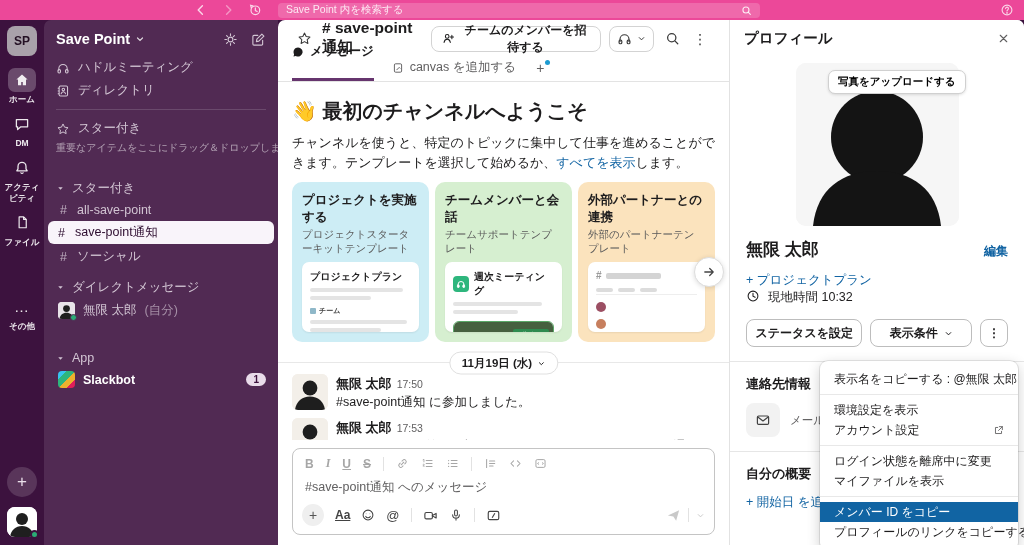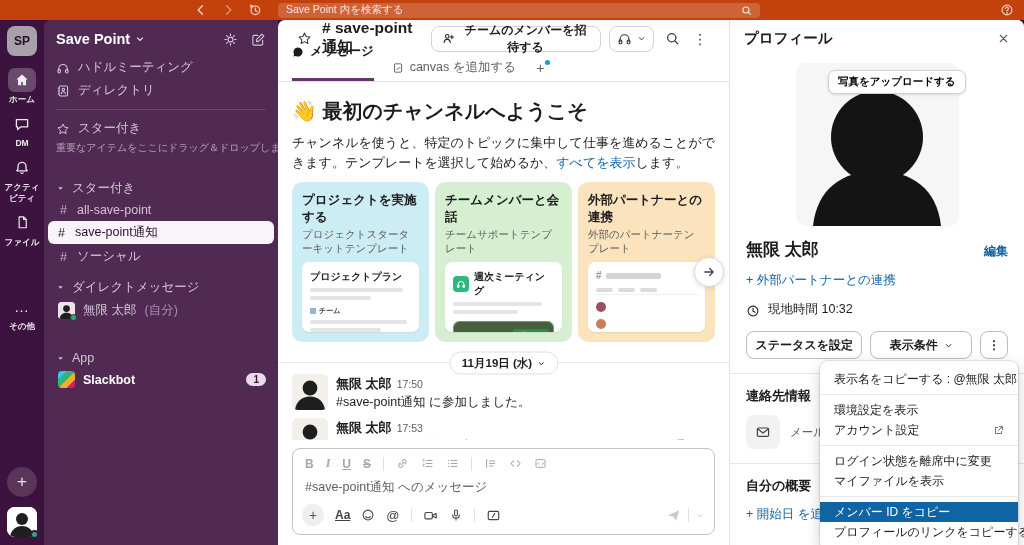--- a/index.html
+++ b/index.html
@@ -1,18 +1,18 @@
 <!DOCTYPE html>
 <html><head>
 <meta charset="utf-8">
 <style>
 * { box-sizing: border-box; margin: 0; padding: 0; }
 html,body { width:1024px; height:545px; overflow:hidden; }
 body { font-family:"Liberation Sans",sans-serif; color:#1d1c1d; }
-.app { position:relative; width:1024px; height:545px; background:#c2410c; }
+.app { position:relative; width:1024px; height:545px; background:#ec4899; }
 
 
 .ic { display:inline-block; vertical-align:middle; flex:none; }
 .ic svg { display:block; }
 
 
 .topbar { height:20px; display:flex; align-items:center; color:rgba(255,255,255,.78); }
 .tb-left { width:278px; display:flex; justify-content:flex-end; align-items:center; gap:13px; padding-right:16px; }
 .tb-search { width:482px; height:15px; background:rgba(255,255,255,.18); border-radius:4px; display:flex; align-items:center; padding:0 8px; font-size:10.5px; color:rgba(255,255,255,.85); cursor:text; }
 .tb-search .sp { flex:1; }
@@ -136,21 +136,21 @@
 .p-close { margin-left:auto; color:#616061; cursor:pointer; }
 .p-body { padding:2px 16px 0; flex:1; overflow:hidden; }
 .p-avatar { width:163px; height:163px; margin:4px auto 12px; background:#f6f6f6; border-radius:10px; position:relative; }
 .upload-btn { position:absolute; top:7px; right:-7px; background:#fff; border:1px solid #d0d0d0; border-radius:7px; font-size:10.5px; font-weight:bold; padding:4px 9px; box-shadow:0 1px 3px rgba(0,0,0,.12); cursor:pointer; white-space:nowrap; }
 .p-name-row { display:flex; align-items:baseline; }
 .p-name { font-size:17px; font-weight:bold; }
 .p-edit { margin-left:auto; font-size:12px; font-weight:bold; }
 .p-blue { display:block; font-size:12.5px; margin-top:11px; }
 .p-status { display:flex; align-items:center; gap:8px; font-size:12.5px; margin-top:13px; }
 .gdot { width:9px; height:9px; border-radius:50%; background:#2bac76; flex:none; }
-.p-time { display:flex; align-items:flex-end; gap:8px; font-size:12.5px; margin-top:12px; color:#1d1c1d; }
+.p-time { display:flex; align-items:flex-start; gap:8px; font-size:12.5px; color:#1d1c1d; }
 .p-actions { display:flex; gap:8px; margin-top:13px; }
 .pa-btn { height:28px; border:1px solid #bdbdbd; border-radius:8px; background:#fff; font-size:12px; font-weight:bold; color:#1d1c1d; display:flex; align-items:center; justify-content:center; gap:6px; cursor:pointer; font-family:inherit; }
 .pa-status { flex:1.15; } .pa-vis { flex:1; } .pa-kebab { width:28px; flex:none; }
 .p-hr { border:none; border-top:1px solid #e6e6e6; margin:14px -16px 0; }
 .p-section { font-size:13px; font-weight:bold; margin-top:13px; }
 .mail-row { display:flex; gap:10px; margin-top:10px; align-items:center; }
 .mail-ic { width:34px; height:34px; border-radius:8px; background:#f2f2f2; display:flex; align-items:center; justify-content:center; color:#424242; flex:none; }
 .mail-label { font-size:11.5px; color:#616061; }
 
 
@@ -678,21 +678,21 @@
                 <rect width="163" height="163" fill="#f6f6f6"></rect>
                 <circle cx="81" cy="74" r="46" fill="#141414"></circle>
                 <path d="M17 163c4-37 29-55 64-55s60 18 64 55z" fill="#141414"></path>
               </svg>
             <button class="upload-btn">写真をアップロードする</button>
           </div>
           <div class="p-name-row">
             <span class="p-name">無限 太郎</span>
             <a class="link p-edit">編集</a>
           </div>
-          <a class="link p-blue">+ 外部パートナーとの連携</a>
+          <a class="link p-blue">+ プロジェクトプラン</a>
           <div class="p-time">
             <span class="ic">
                 <svg width="14" height="14" viewBox="0 0 20 20" fill="none" stroke="currentColor" stroke-width="1.5" stroke-linecap="round">
                   <circle cx="10" cy="10" r="7"></circle>
                   <path d="M10 6v4.3l3 1.6"></path>
                 </svg>
               </span>
             <span>現地時間 10:32</span>
           </div>
           <div class="p-actions">

